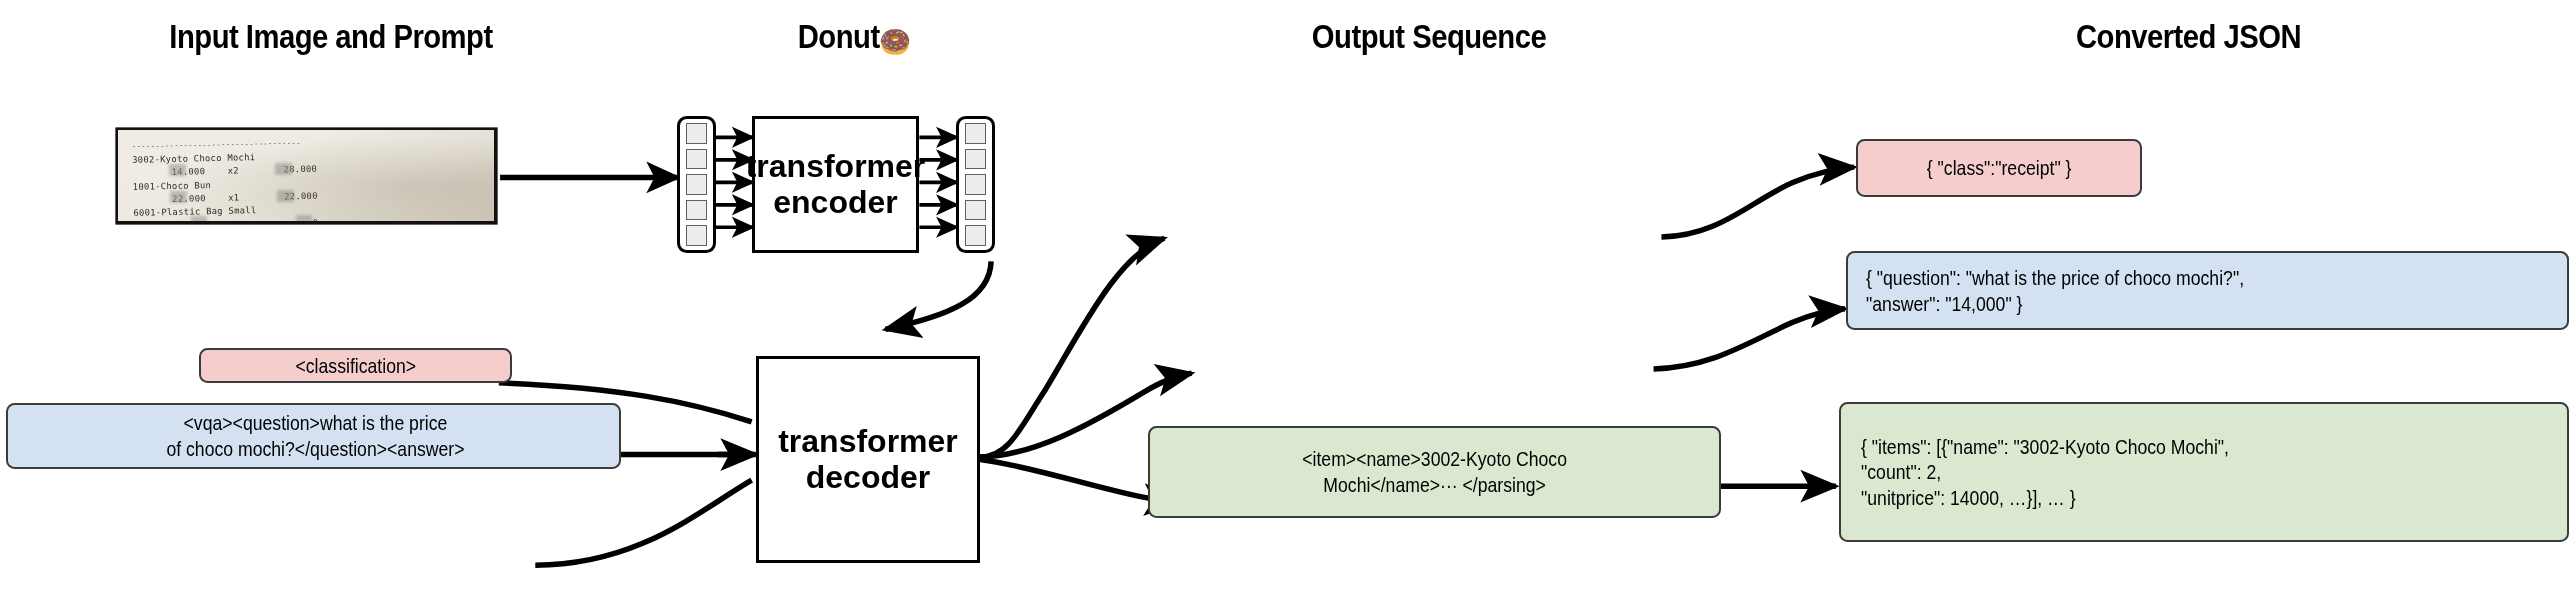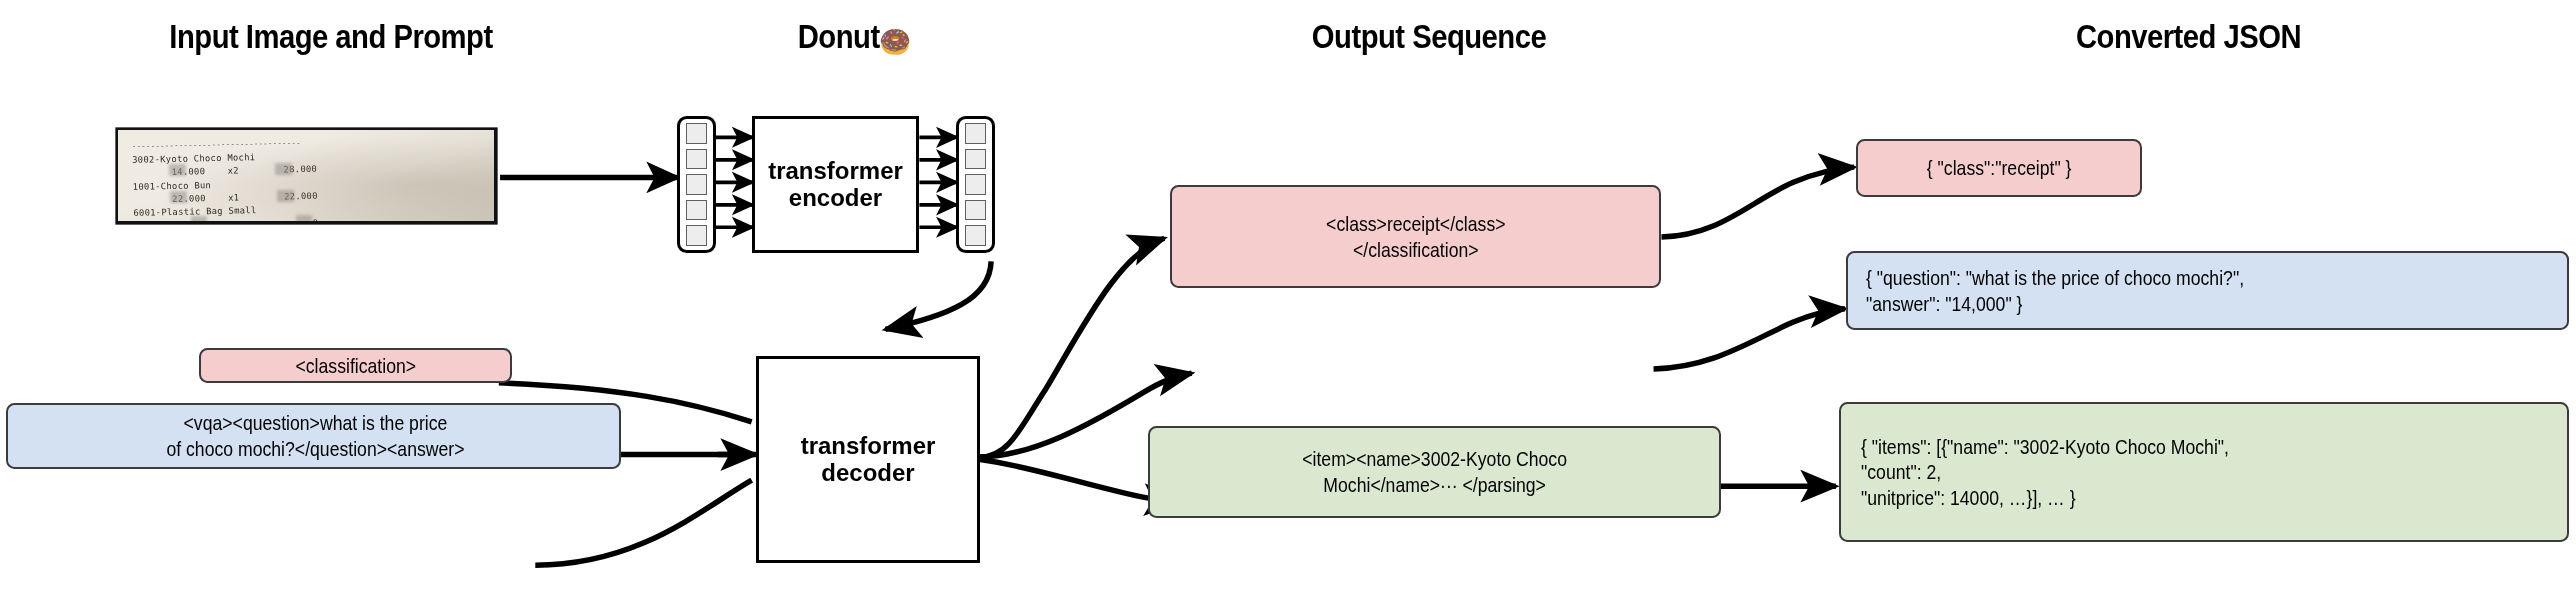--- a/index.html
+++ b/index.html
@@ -62,21 +62,21 @@
   .node.left .inner{transform-origin:left center;text-align:left;}
   .pink{background:#f5cdcd;}
   .blue{background:#d3e1f2;}
   .green{background:#d9e8cf;}
 
   
   .tbox{
     position:absolute;box-sizing:border-box;
     border:3.6px solid #000;background:#fff;
     display:flex;align-items:center;justify-content:center;
-    font-weight:bold;font-size:24px;line-height:1.12;
+    font-weight:bold;font-size:32px;line-height:1.12;
     text-align:center;color:#000;white-space:pre-line;
   }
 
   
   .tokstack{
     position:absolute;box-sizing:border-box;
     border:3.6px solid #000;border-radius:9.7px;background:#fff;
     display:flex;flex-direction:column;justify-content:space-between;
     align-items:center;padding:4.3px 3.6px;
   }
@@ -195,24 +195,20 @@
     <span class="tok"></span>
     <span class="tok"></span>
     <span class="tok"></span>
   </div>
 
   <div class="tbox" style="left:756px;top:356px;width:224px;height:207px;">
     <span>transformer
 decoder</span>
   </div>
 
-  <div class="node pink" style="left:1170px;top:185px;width:491px;height:103px;">
-    <span class="inner">&lt;class&gt;receipt&lt;/class&gt;
-&lt;/classification&gt;</span>
-  </div>
 
 
   <div class="node green" style="left:1148px;top:426px;width:573px;height:92px;">
     <span class="inner">&lt;item&gt;&lt;name&gt;3002-Kyoto Choco
 Mochi&lt;/name&gt;··· &lt;/parsing&gt;</span>
   </div>
 
   <div class="node pink" style="left:1856px;top:139px;width:286px;height:58px;">
     <span class="inner">{ "class":"receipt" }</span>
   </div>

